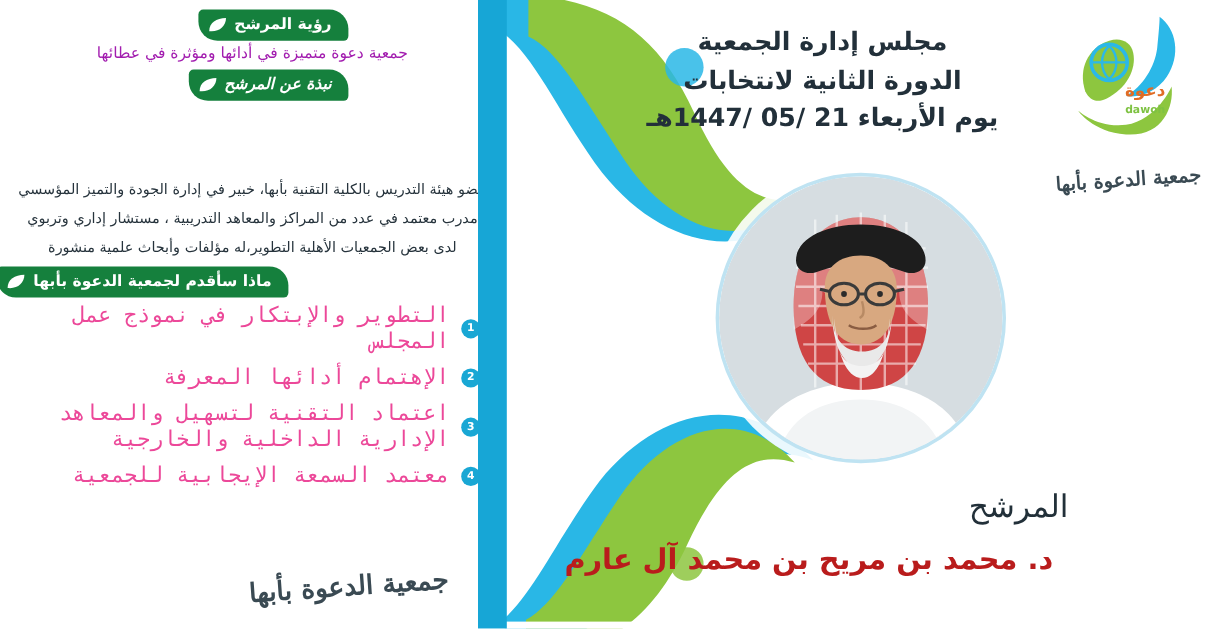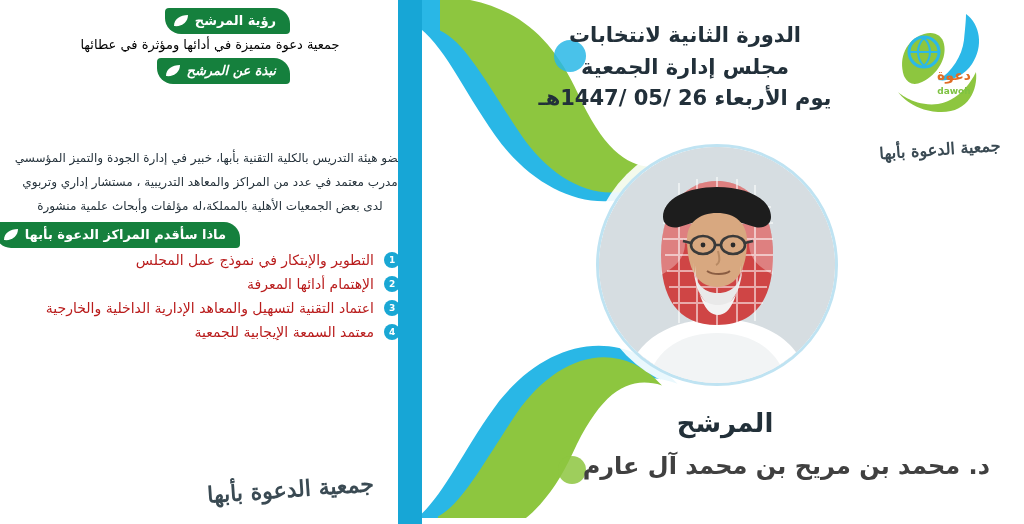--- a/index.html
+++ b/index.html
@@ -43,38 +43,38 @@
   .pill-offer{right:180px;top:222px;}
 
   .para{
     position:absolute;
     color:#2e3a44;
     font-size:12.5px;
     line-height:1.85;
     text-align:center;
     direction:rtl;
   }
-  .vision-text{right:20px;top:33px;width:380px;font-size:13px;color:#000000;}
+  .vision-text{right:20px;top:33px;width:380px;font-size:13px;color:#a21caf;}
   .about-text{right:14px;top:106px;width:392px;font-size:12px;color:#26333c;line-height:2.0;margin-top:40px;}
 
   
   .num-list{
     position:absolute;right:20px;top:252px;width:386px;direction:rtl;
   }
   .num-item{
     display:flex;align-items:center;justify-content:flex-start;
     margin-bottom:8px;direction:rtl;
   }
   .num-badge{
     width:16px;height:16px;border-radius:50%;
     background:#19a7d4;color:#fff;font-size:9px;font-weight:bold;
     display:flex;align-items:center;justify-content:center;
     flex:0 0 auto;margin-left:10px;
   }
-  .num-text{font-size:14px;color:#b91c1c;}
+  .num-text{font-size:18px;color:#ec4899;font-family:Liberation Mono, monospace;}
 
   
   .wordmark{
     position:absolute;
     font-family:"DejaVu Serif","Liberation Serif",serif;
     color:#3a4a53;
     font-size:22px;
     font-weight:bold;
     letter-spacing:1px;
     transform:rotate(-4deg);
@@ -121,26 +121,26 @@
     box-shadow:0 0 0 7px rgba(255,255,255,0.9);
     overflow:hidden;
   }
   .portrait{
     position:absolute;left:0;top:0;width:236px;height:236px;border-radius:50%;
     overflow:hidden;background:#cfd9de;
   }
 
   
   .cand-label{
-    position:absolute;left:560px;top:410px;width:340px;text-align:center;
-    font-size:26px;font-weight:bold;color:#223039;direction:rtl;
+    position:absolute;left:560px;top:410px;width:340px;text-align:right;
+    font-size:26px;font-weight:normal;color:#223039;direction:rtl;
   }
   .cand-name{
-    position:absolute;left:470px;top:455px;width:520px;text-align:right;
-    font-size:24px;font-weight:bold;color:#404040;direction:rtl;
+    position:absolute;left:470px;top:455px;width:520px;text-align:left;
+    font-size:24px;font-weight:bold;color:#b91c1c;direction:rtl;
   }
   .bottom-rule{
     position:absolute;left:0;bottom:0;width:1024px;height:6px;background:#ffffff;
   }
 </style>
 </head>
 <body>
 
 <div class="canvas">
 
@@ -161,23 +161,23 @@
     <svg class="watermark" viewBox="0 0 320 320" style="left:130px;top:120px;">
       <g opacity="0.95">
         <path d="M60,190 C50,150 70,120 105,108 C120,103 132,110 136,124 C142,146 134,176 112,196 C95,212 72,214 60,190 Z" fill="#8dc63f"></path>
         <path d="M236,190 C246,150 226,120 191,108 C176,103 164,110 160,124 C154,146 162,176 184,196 C201,212 224,214 236,190 Z" fill="#2bb8e8" opacity="0.25"></path>
         <path d="M148,52 C190,70 208,118 186,158 C170,188 140,196 122,178 C104,160 108,120 124,92 C132,76 140,62 148,52 Z" fill="#8dc63f"></path>
         <path d="M150,60 C146,104 140,142 128,176" stroke="#ffffff" stroke-width="5" fill="none" opacity="0.65"></path>
       </g>
     </svg>
 
     <div class="headline-wrap" style="left:100px;top:20px;width:330px;">
+      <div>مجلس إدارة الجمعية</div>
       <div>الدورة الثانية لانتخابات</div>
-      <div>مجلس إدارة الجمعية</div>
-      <div>يوم الأربعاء 26 /05 /1447هـ</div>
+      <div>يوم الأربعاء 21 /05 /1447هـ</div>
     </div>
 
     <svg class="logo" viewBox="0 0 120 120" style="left:460px;top:6px;">
       <path d="M86,8 C100,18 104,40 92,58 C84,70 70,76 58,74 C72,66 82,50 84,34 C85,24 86,14 86,8 Z" fill="#2bb8e8"></path>
       <path d="M24,70 C18,52 26,34 44,28 C54,25 62,29 64,38 C67,52 58,68 42,76 C34,80 28,78 24,70 Z" fill="#8dc63f"></path>
       <path d="M96,66 C96,66 84,94 58,98 C34,101 18,86 18,86 C18,86 30,104 58,106 C88,108 98,84 96,66 Z" fill="#8dc63f"></path>
       <circle cx="44" cy="46" r="15" fill="none" stroke="#2bb8e8" stroke-width="3"></circle>
       <path d="M30,46 L58,46 M44,32 C52,40 52,52 44,60 M44,32 C36,40 36,52 44,60" stroke="#2bb8e8" stroke-width="2" fill="none"></path>
       <text x="74" y="74" text-anchor="middle" font-size="14" font-weight="bold" fill="#e06c25" font-family="DejaVu Sans, sans-serif">دعوة</text>
       <text x="74" y="88" text-anchor="middle" font-size="9" font-weight="bold" fill="#7ec242" font-family="DejaVu Sans, sans-serif">dawoh</text>
@@ -239,28 +239,28 @@
 
     <div class="pill pill-about">
       <svg class="leaf" viewBox="0 0 16 14">
         <path d="M1,12 C1,5 7,1 15,1 C15,8 9,13 1,12 Z" fill="#ffffff"></path>
       </svg>
       <span>نبذة عن المرشح</span>
     </div>
     <div class="para about-text">
       <div>عضو هيئة التدريس بالكلية التقنية بأبها، خبير في إدارة الجودة والتميز المؤسسي</div>
       <div>مدرب معتمد في عدد من المراكز والمعاهد التدريبية ، مستشار إداري وتربوي</div>
-      <div>لدى بعض الجمعيات الأهلية بالمملكة،له مؤلفات وأبحاث علمية منشورة</div>
+      <div>لدى بعض الجمعيات الأهلية التطوير،له مؤلفات وأبحاث علمية منشورة</div>
     </div>
 
     <div class="pill pill-offer">
       <svg class="leaf" viewBox="0 0 16 14">
         <path d="M1,12 C1,5 7,1 15,1 C15,8 9,13 1,12 Z" fill="#ffffff"></path>
       </svg>
-      <span>ماذا سأقدم المراكز الدعوة بأبها</span>
+      <span>ماذا سأقدم لجمعية الدعوة بأبها</span>
     </div>
 
     <div class="num-list">
       <div class="num-item">
         <span class="num-badge">1</span>
         <span class="num-text">التطوير والإبتكار في نموذج عمل المجلس</span>
       </div>
       <div class="num-item">
         <span class="num-badge">2</span>
         <span class="num-text">الإهتمام أدائها المعرفة</span>

